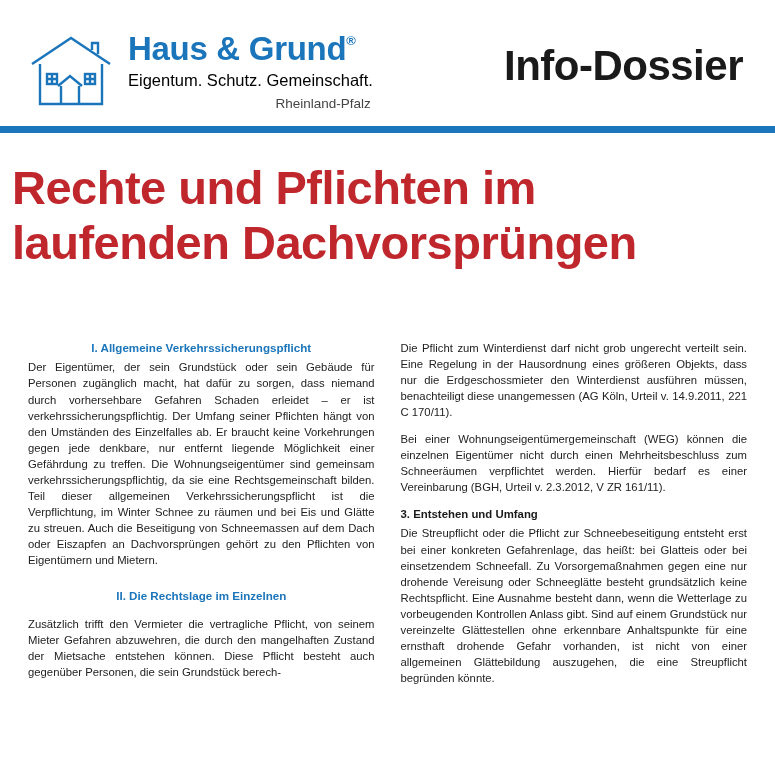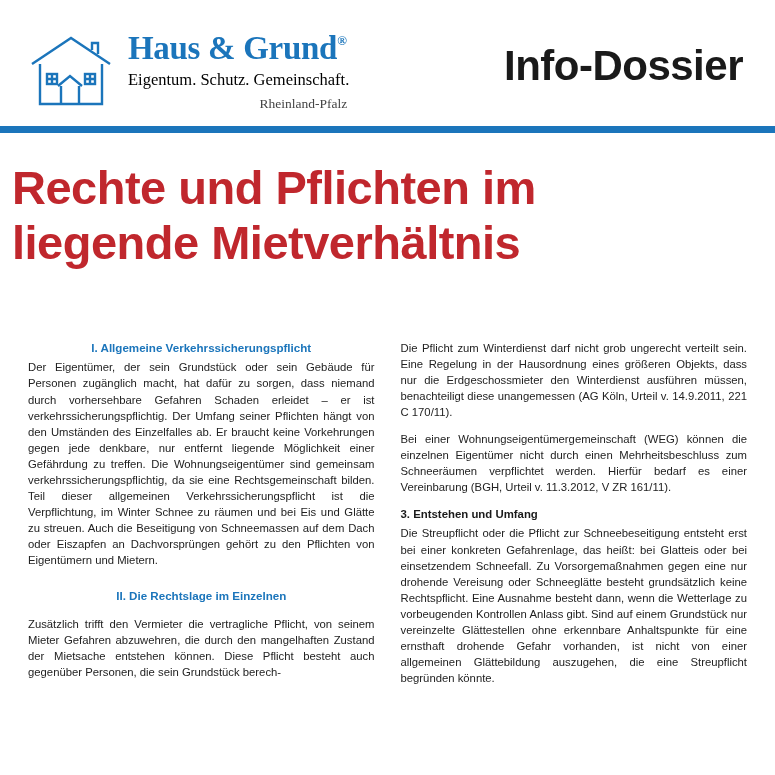--- a/index.html
+++ b/index.html
@@ -28,21 +28,20 @@
     box-sizing: border-box;
     display: flex;
     align-items: center;
     justify-content: space-between;
   }
   .brand {
     display: flex;
     align-items: center;
     gap: 14px;
     margin-top: 16px;
-    font-family: Liberation Serif, serif;
   }
   .logo-mark {
     width: 86px;
     height: 76px;
     flex: none;
     margin-top: 2px;
   }
   .brand-text {
     display: flex;
     flex-direction: column;
@@ -185,36 +184,36 @@
     </div>
 
     <div class="dossier">Info-Dossier</div>
   </div>
 
   <div class="rule-blue"></div>
 
   <div class="title-wrap">
     <div class="doc-title">
       <div>Rechte und Pflichten im</div>
-      <div>liegende Mietverhältnis</div>
+      <div>laufenden Dachvorsprüngen</div>
     </div>
   </div>
 
   <div class="columns">
 
     <div class="col">
       <div class="h-section">I. Allgemeine Verkehrssicherungspflicht</div>
       <p class="body">Der Eigentümer, der sein Grundstück oder sein Gebäude für Personen zugänglich macht, hat dafür zu sorgen, dass niemand durch vorhersehbare Gefahren Schaden erleidet – er ist verkehrssicherungspflichtig. Der Umfang seiner Pflichten hängt von den Umständen des Einzelfalles ab. Er braucht keine Vorkehrungen gegen jede denkbare, nur entfernt liegende Möglichkeit einer Gefährdung zu treffen. Die Wohnungseigentümer sind gemeinsam verkehrssicherungspflichtig, da sie eine Rechtsgemeinschaft bilden. Teil dieser allgemeinen Verkehrssicherungspflicht ist die Verpflichtung, im Winter Schnee zu räumen und bei Eis und Glätte zu streuen. Auch die Beseitigung von Schneemassen auf dem Dach oder Eiszapfen an Dachvorsprüngen gehört zu den Pflichten von Eigentümern und Mietern.</p>
       <div class="sp-md"></div>
       <div class="h-section">II. Die Rechtslage im Einzelnen</div>
       <div class="sp-md"></div>
       <p class="body tight">Zusätzlich trifft den Vermieter die vertragliche Pflicht, von seinem Mieter Gefahren abzuwehren, die durch den mangelhaften Zustand der Mietsache entstehen können. Diese Pflicht besteht auch gegenüber Personen, die sein Grundstück berech-</p>
     </div>
 
     <div class="col">
       <p class="body">Die Pflicht zum Winterdienst darf nicht grob ungerecht verteilt sein. Eine Regelung in der Hausordnung eines größeren Objekts, dass nur die Erdgeschossmieter den Winterdienst ausführen müssen, benachteiligt diese unangemessen (AG Köln, Urteil v. 14.9.2011, 221 C 170/11).</p>
-      <p class="body">Bei einer Wohnungseigentümergemeinschaft (WEG) können die einzelnen Eigentümer nicht durch einen Mehrheitsbeschluss zum Schneeräumen verpflichtet werden. Hierfür bedarf es einer Vereinbarung (BGH, Urteil v. 11.3.2012, V ZR 161/11).</p>
+      <p class="body">Bei einer Wohnungseigentümergemeinschaft (WEG) können die einzelnen Eigentümer nicht durch einen Mehrheitsbeschluss zum Schneeräumen verpflichtet werden. Hierfür bedarf es einer Vereinbarung (BGH, Urteil v. 2.3.2012, V ZR 161/11).</p>
       <div class="h-sub">3. Entstehen und Umfang</div>
       <p class="body tight">Die Streupflicht oder die Pflicht zur Schneebeseitigung entsteht erst bei einer konkreten Gefahrenlage, das heißt: bei Glatteis oder bei einsetzendem Schneefall. Zu Vorsorgemaßnahmen gegen eine nur drohende Vereisung oder Schneeglätte besteht grundsätzlich keine Rechtspflicht. Eine Ausnahme besteht dann, wenn die Wetterlage zu vorbeugenden Kontrollen Anlass gibt. Sind auf einem Grundstück nur vereinzelte Glättestellen ohne erkennbare Anhaltspunkte für eine ernsthaft drohende Gefahr vorhanden, ist nicht von einer allgemeinen Glättebildung auszugehen, die eine Streupflicht begründen könnte.</p>
     </div>
 
   </div>
 </div>
 
 </body></html>

